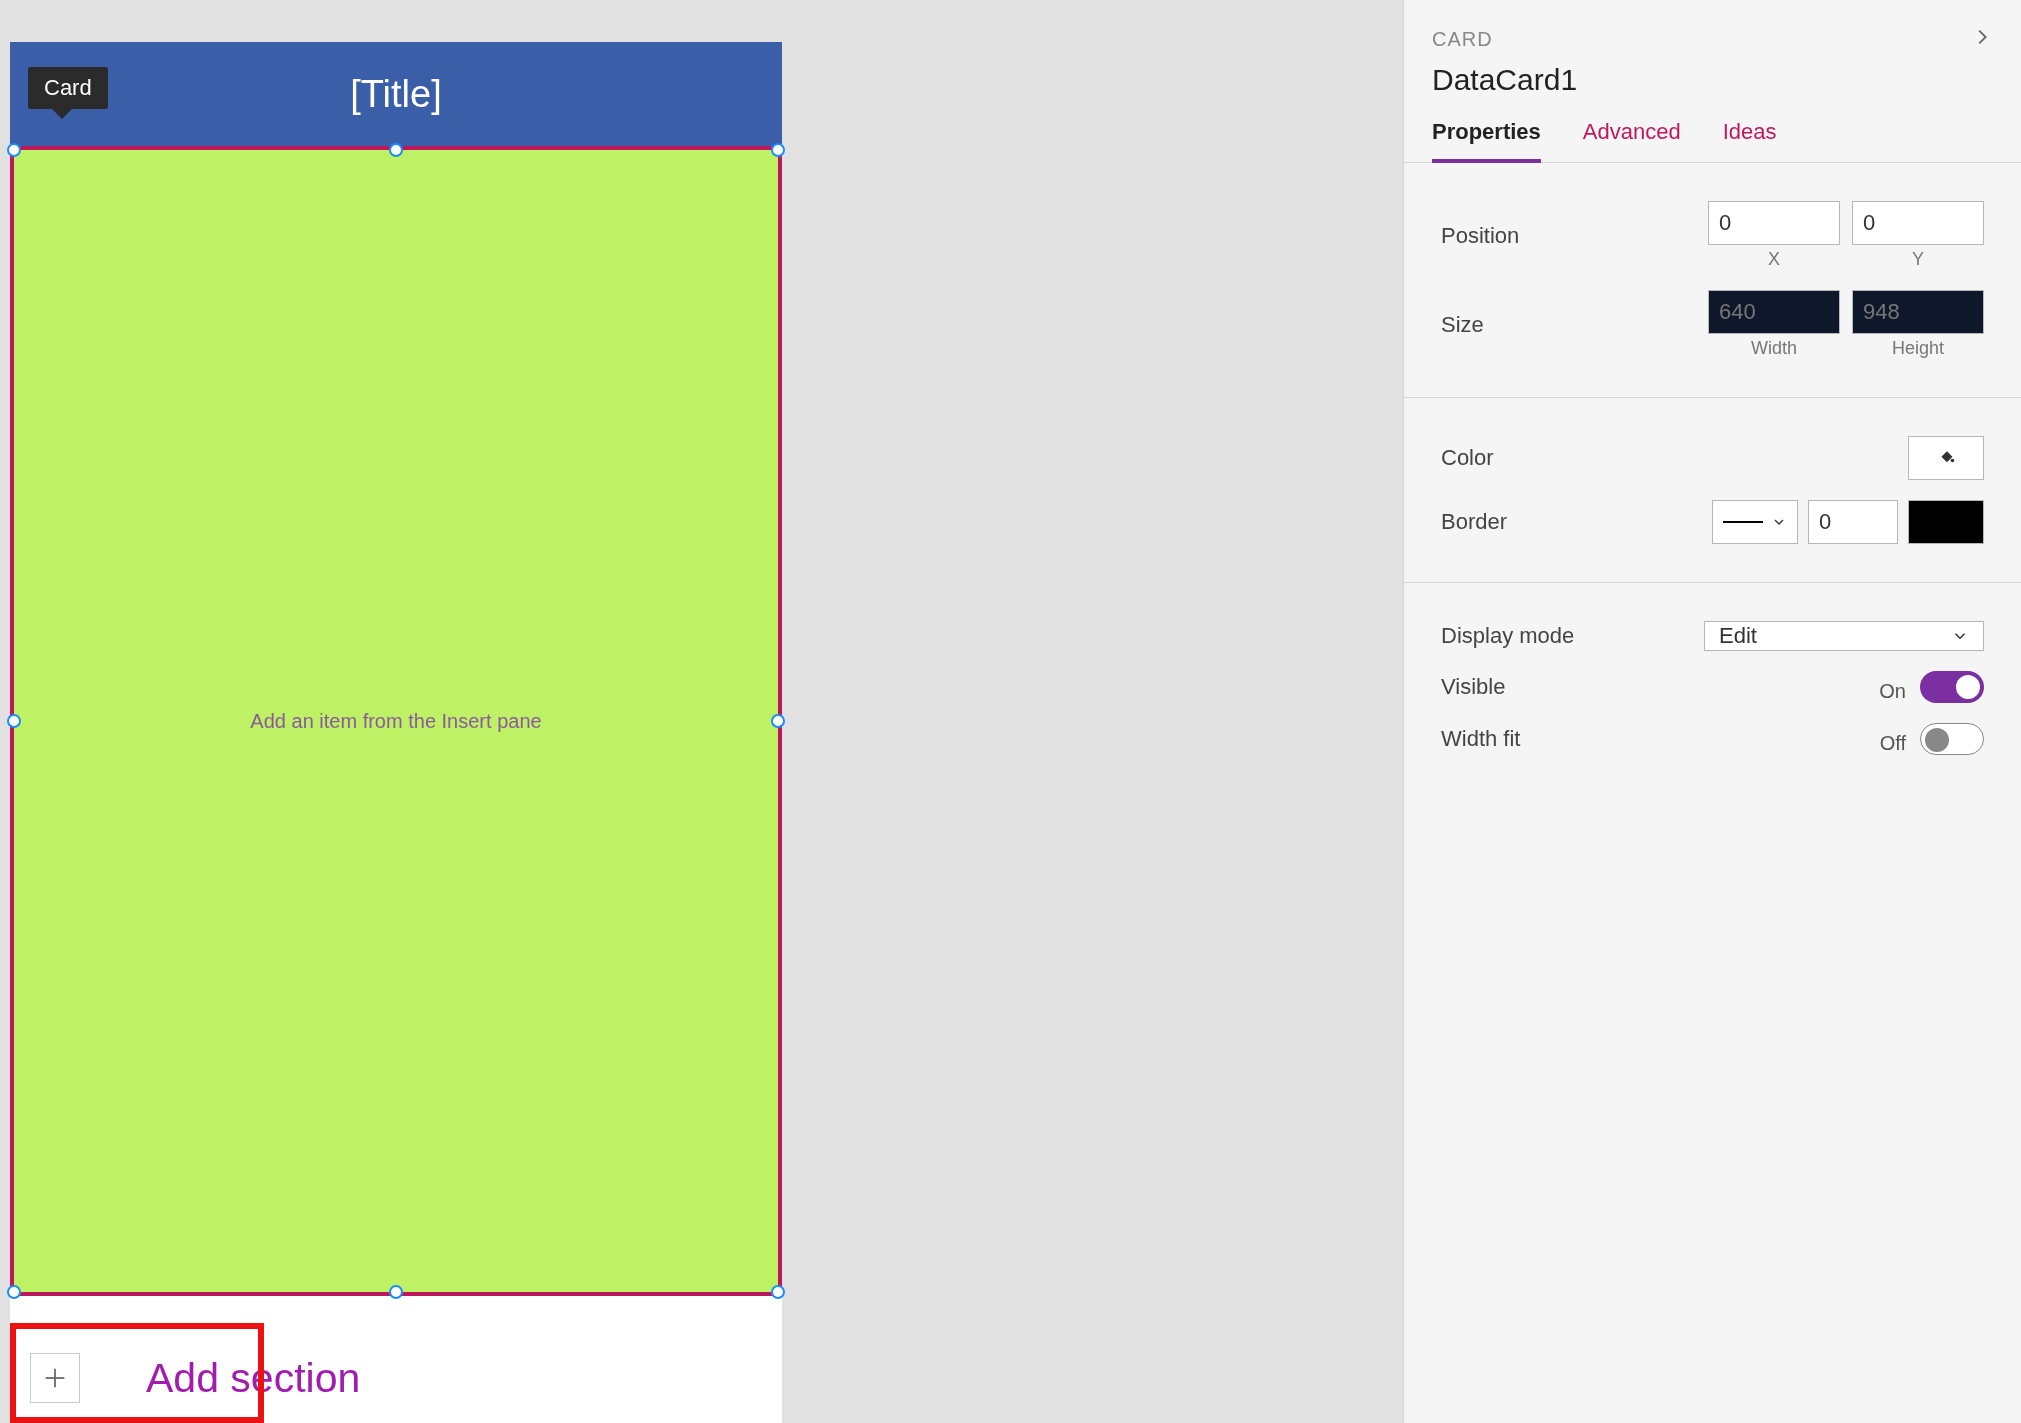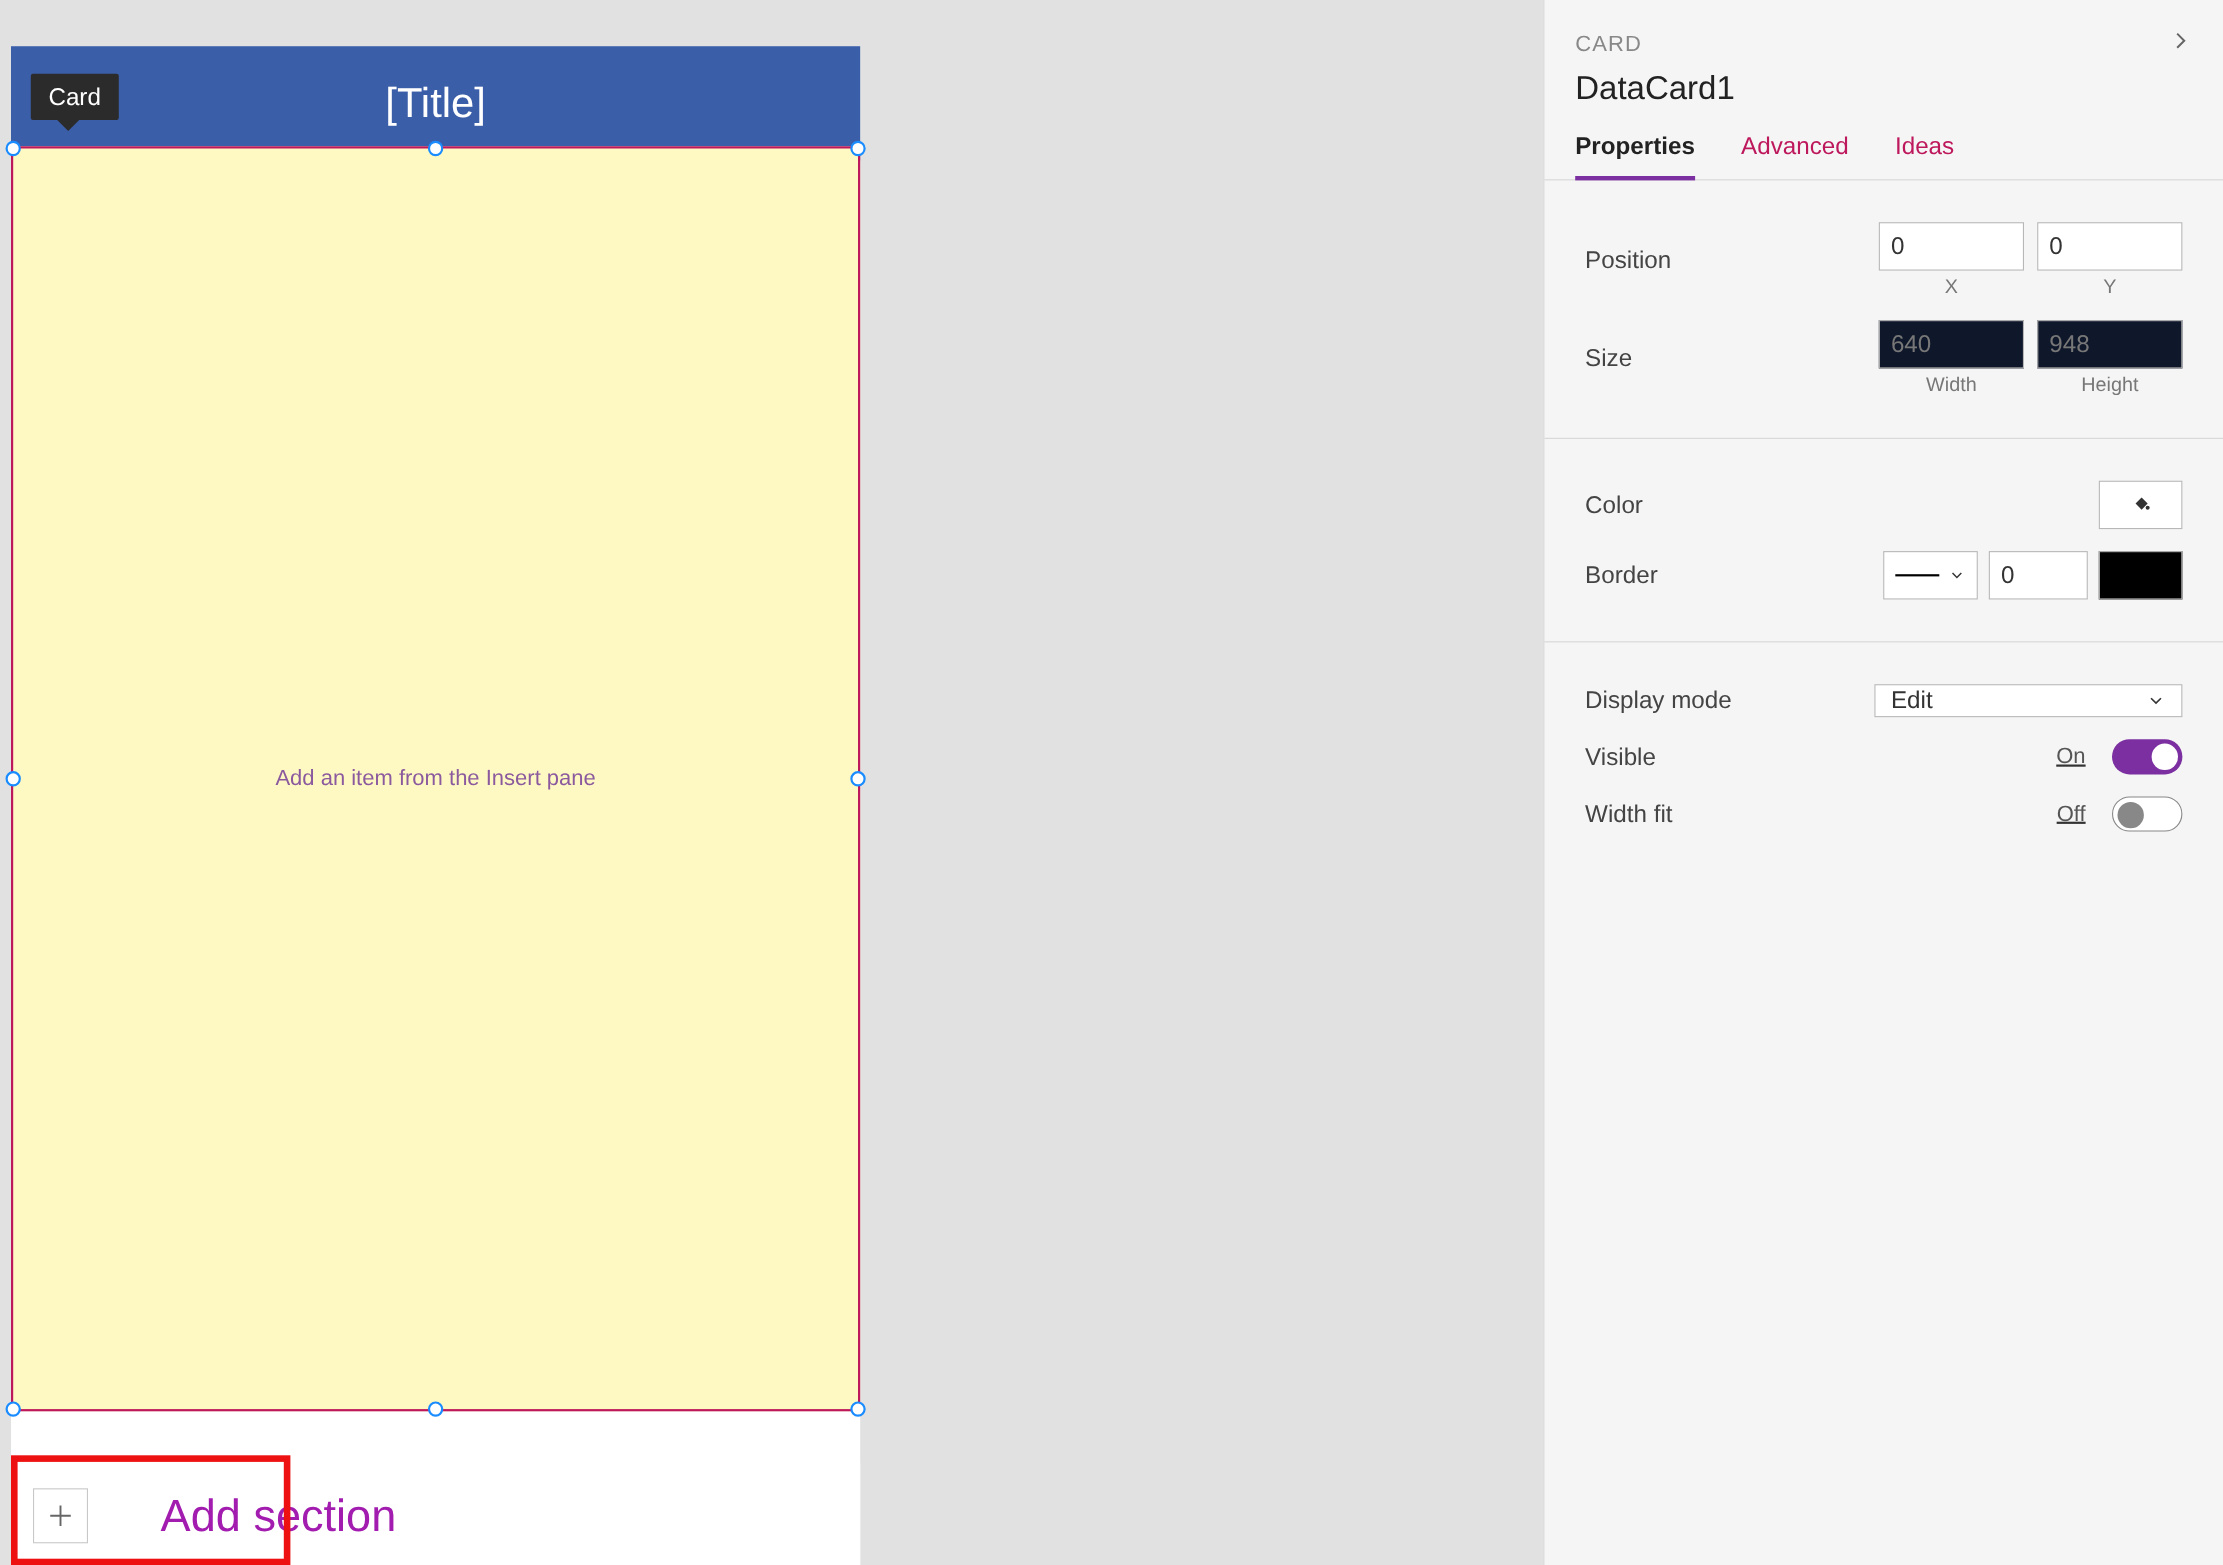--- a/index.html
+++ b/index.html
@@ -59,26 +59,26 @@
     position: absolute;
     left: 24px;
     bottom: -10px;
     border-left: 10px solid transparent;
     border-right: 10px solid transparent;
     border-top: 10px solid #2b2b2b;
   }
   
   .selection {
     position: absolute;
-    top: 91px; 
+    top: 104px; 
     left: 0;
     width: 772px;
     height: 1150px;
-    border: 2px solid #be185d;
-    background: #fef9c3;
+    border: 4px solid #be185d;
+    background: #bef264;
   }
   .handle {
     position: absolute;
     width: 14px;
     height: 14px;
     background: #fff;
     border: 2px solid #1a8cff;
     border-radius: 50%;
     transform: translate(-50%, -50%);
   }
@@ -265,23 +265,22 @@
     border:1px solid #b7b7b7;
     background:#fff;
     display:flex;
     align-items:center;
     justify-content:space-between;
     padding:0 14px;
     font-size:22px;
   }
   .toggle-wrap {
     display:flex;
-    align-items:center;
-    gap:24px;
-    text-decoration:underline;
+    align-items:flex-end;
+    gap:14px;
   }
   .toggle-label { color:#555; font-size:20px; }
   .toggle {
     width:64px;
     height:32px;
     border-radius:16px;
     position:relative;
   }
   .toggle .knob {
     position:absolute;

